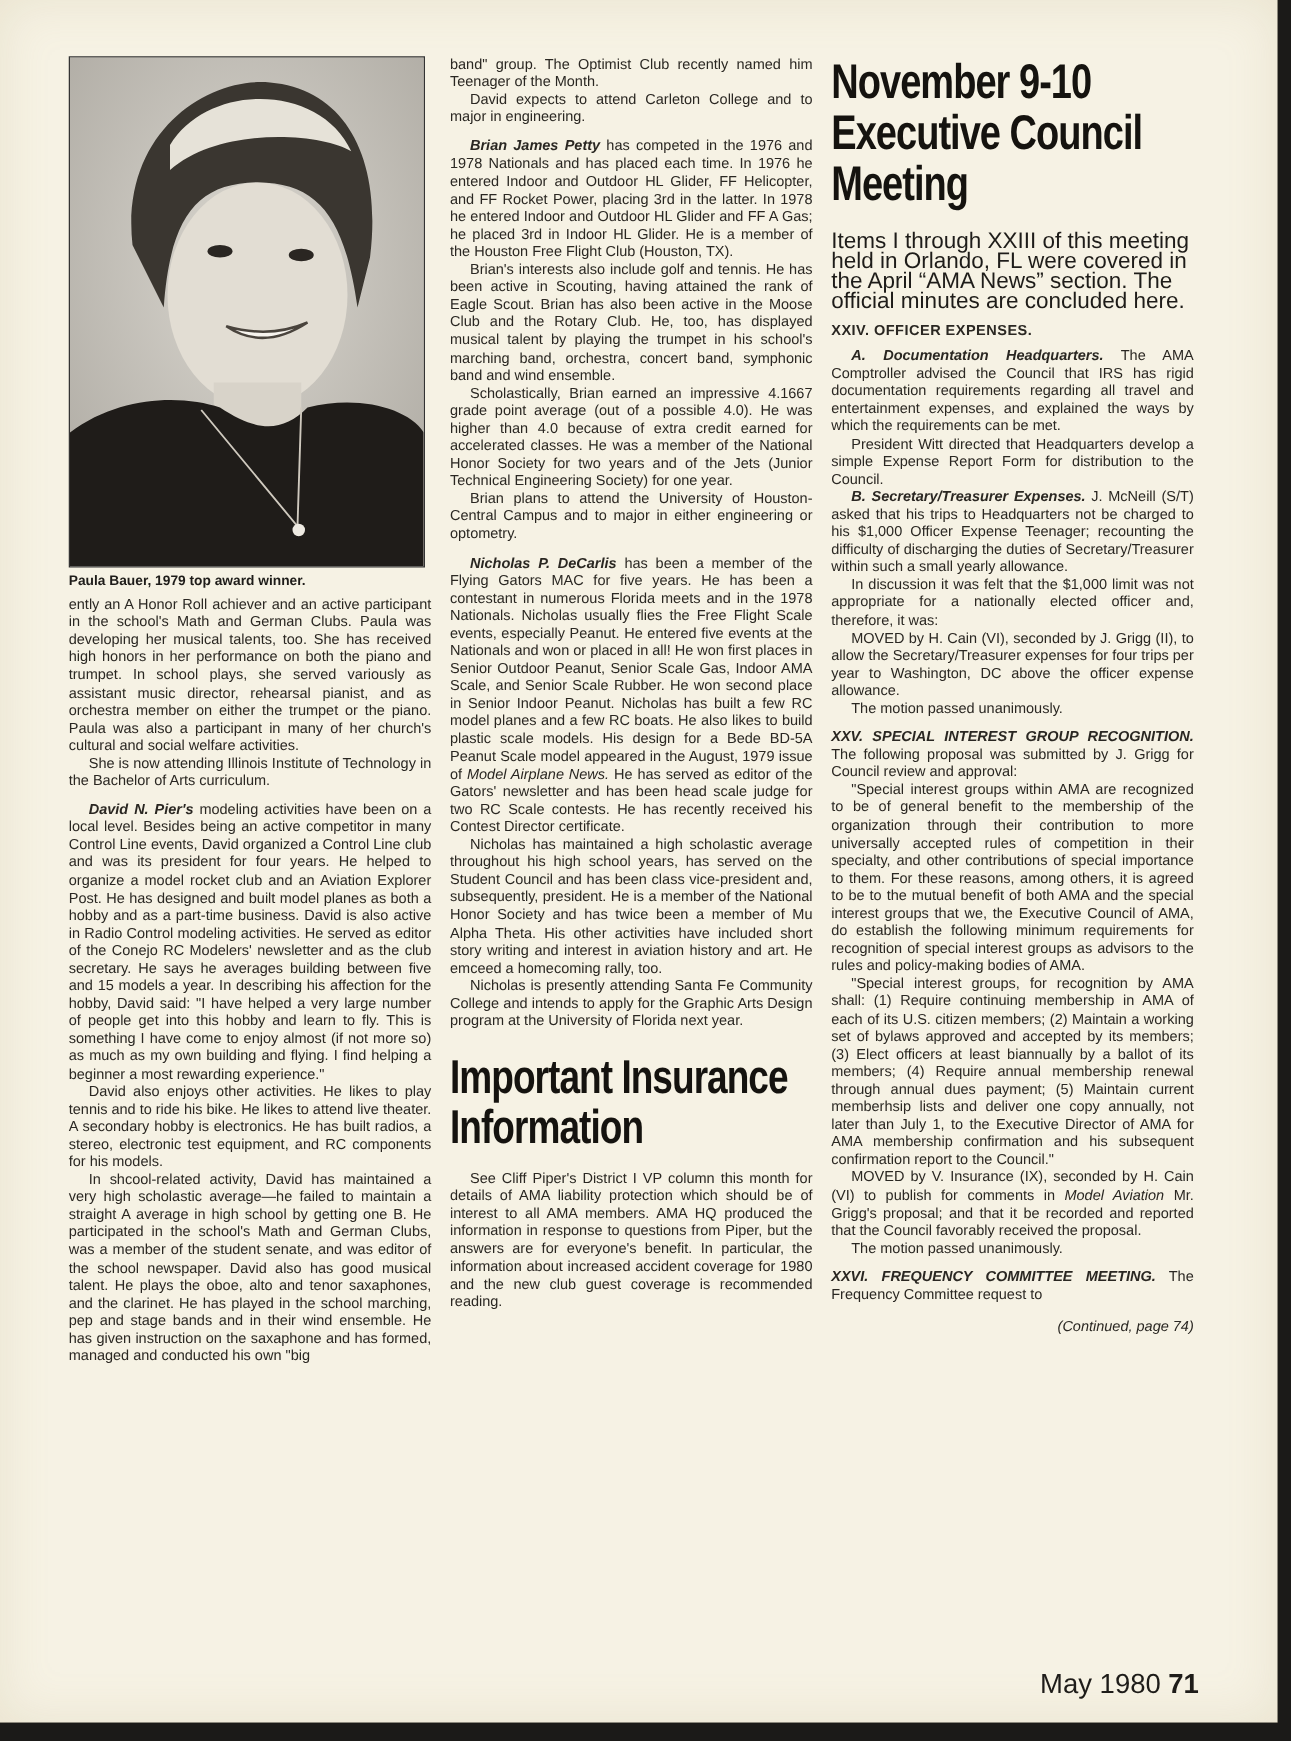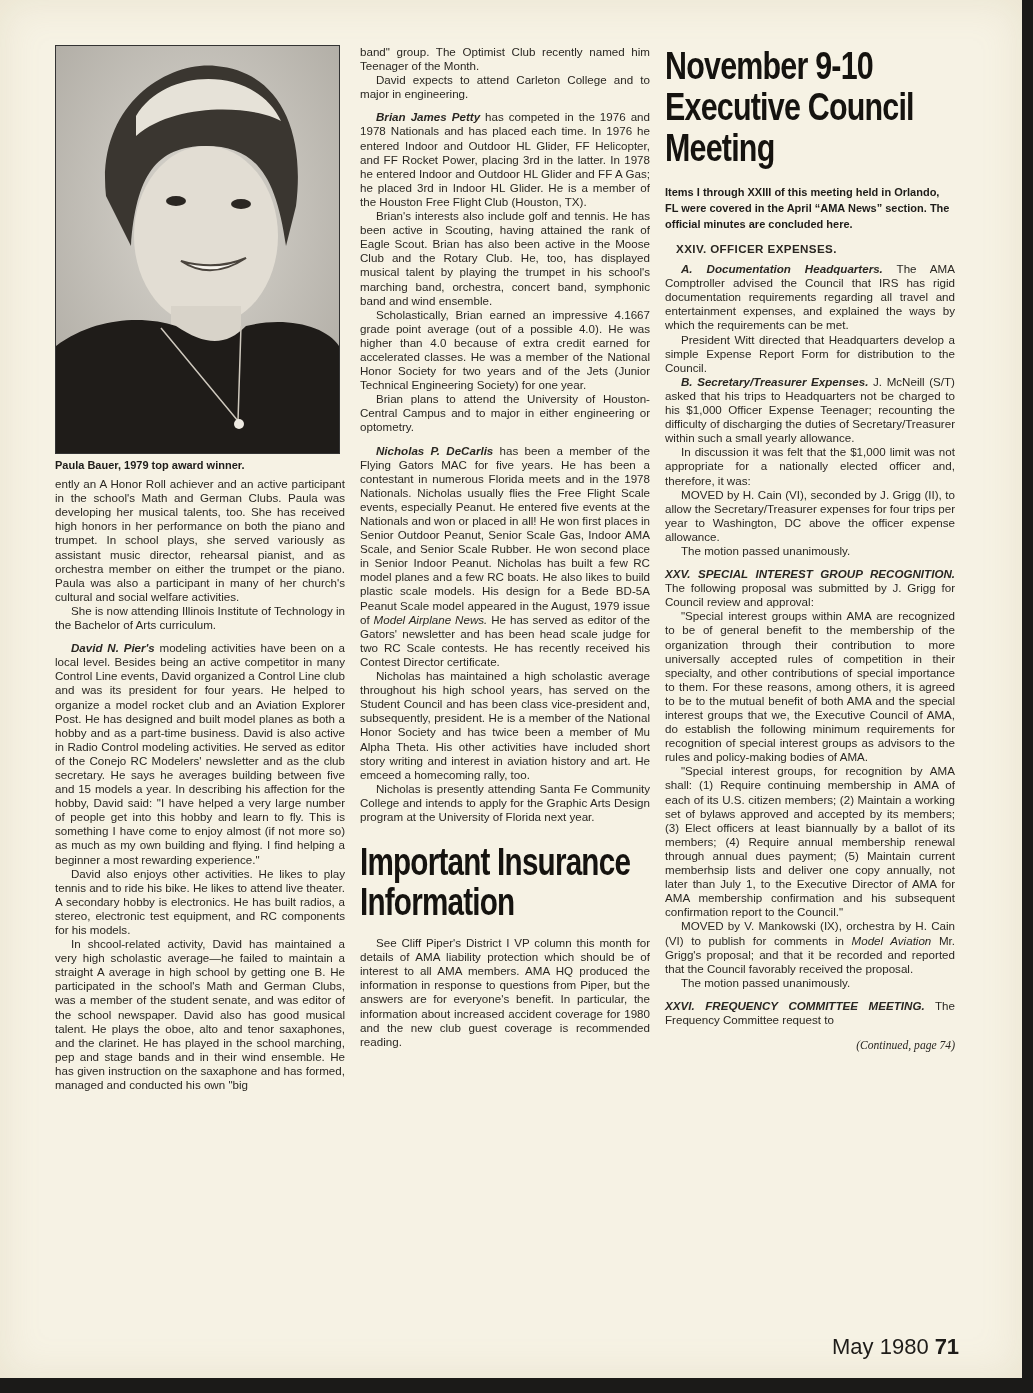--- a/index.html
+++ b/index.html
@@ -67,37 +67,36 @@
     width: 380px;
     margin: 0 0 16px 0;
   }
   .headline.ins {
     font-size: 38px;
     line-height: 40px;
     width: 380px;
     margin: 18px 0 14px 0;
   }
   .lede {
-    font-weight: bold;
-    font-size: 11px;
+    font-weight: normal;
+    font-size: 18px;
     line-height: 16px;
     text-align: left;
     margin-bottom: 10px;
     color: #1e1c19;
   }
   .sect {
     font-weight: bold;
     letter-spacing: 0.4px;
-    margin: 8px 0 6px 11px;
+    margin: 8px 0 6px 0;
   }
   .continued {
     font-style: italic;
     text-align: right;
     margin-top: 12px;
-    font-family: Liberation Serif, serif;
   }
   .folio {
     position: absolute;
     left: 832px; top: 1334px;
     font-size: 22px;
     color: #1e1c19;
   }
   .folio b { font-weight: bold; margin-left: 6px; }
 </style>
 </head>
@@ -169,21 +168,21 @@
     <p><b>A. Documentation Headquarters.</b><span> The AMA Comptroller advised the Council that IRS has rigid documentation requirements regarding all travel and entertainment expenses, and explained the ways by which the requirements can be met.</span></p>
     <p>President Witt directed that Headquarters develop a simple Expense Report Form for distribution to the Council.</p>
     <p><b>B. Secretary/Treasurer Expenses.</b><span> J. McNeill (S/T) asked that his trips to Headquarters not be charged to his $1,000 Officer Expense Teenager; recounting the difficulty of discharging the duties of Secretary/Treasurer within such a small yearly allowance.</span></p>
     <p>In discussion it was felt that the $1,000 limit was not appropriate for a nationally elected officer and, therefore, it was:</p>
     <p>MOVED by H. Cain (VI), seconded by J. Grigg (II), to allow the Secretary/Treasurer expenses for four trips per year to Washington, DC above the officer expense allowance.</p>
     <p>The motion passed unanimously.</p>
 
     <p class="noindent gap"><b>XXV. SPECIAL INTEREST GROUP RECOGNITION.</b><span> The following proposal was submitted by J. Grigg for Council review and approval:</span></p>
     <p>"Special interest groups within AMA are recognized to be of general benefit to the membership of the organization through their contribution to more universally accepted rules of competition in their specialty, and other contributions of special importance to them. For these reasons, among others, it is agreed to be to the mutual benefit of both AMA and the special interest groups that we, the Executive Council of AMA, do establish the following minimum requirements for recognition of special interest groups as advisors to the rules and policy-making bodies of AMA.</p>
     <p>"Special interest groups, for recognition by AMA shall: (1) Require continuing membership in AMA of each of its U.S. citizen members; (2) Maintain a working set of bylaws approved and accepted by its members; (3) Elect officers at least biannually by a ballot of its members; (4) Require annual membership renewal through annual dues payment; (5) Maintain current memberhsip lists and deliver one copy annually, not later than July 1, to the Executive Director of AMA for AMA membership confirmation and his subsequent confirmation report to the Council."</p>
-    <p><span>MOVED by V. Mankowski (IX), orchestra by H. Cain (VI) to publish for comments in </span><i>Model Aviation</i><span> Mr. Grigg's proposal; and that it be recorded and reported that the Council favorably received the proposal.</span></p>
+    <p><span>MOVED by V. Insurance (IX), seconded by H. Cain (VI) to publish for comments in </span><i>Model Aviation</i><span> Mr. Grigg's proposal; and that it be recorded and reported that the Council favorably received the proposal.</span></p>
     <p>The motion passed unanimously.</p>
 
     <p class="noindent gap"><b>XXVI. FREQUENCY COMMITTEE MEETING.</b><span> The Frequency Committee request to</span></p>
 
     <div class="continued">(Continued, page 74)</div>
   </div>
 
   <div class="folio"><span>May 1980</span><b>71</b></div>
 </div>
 

